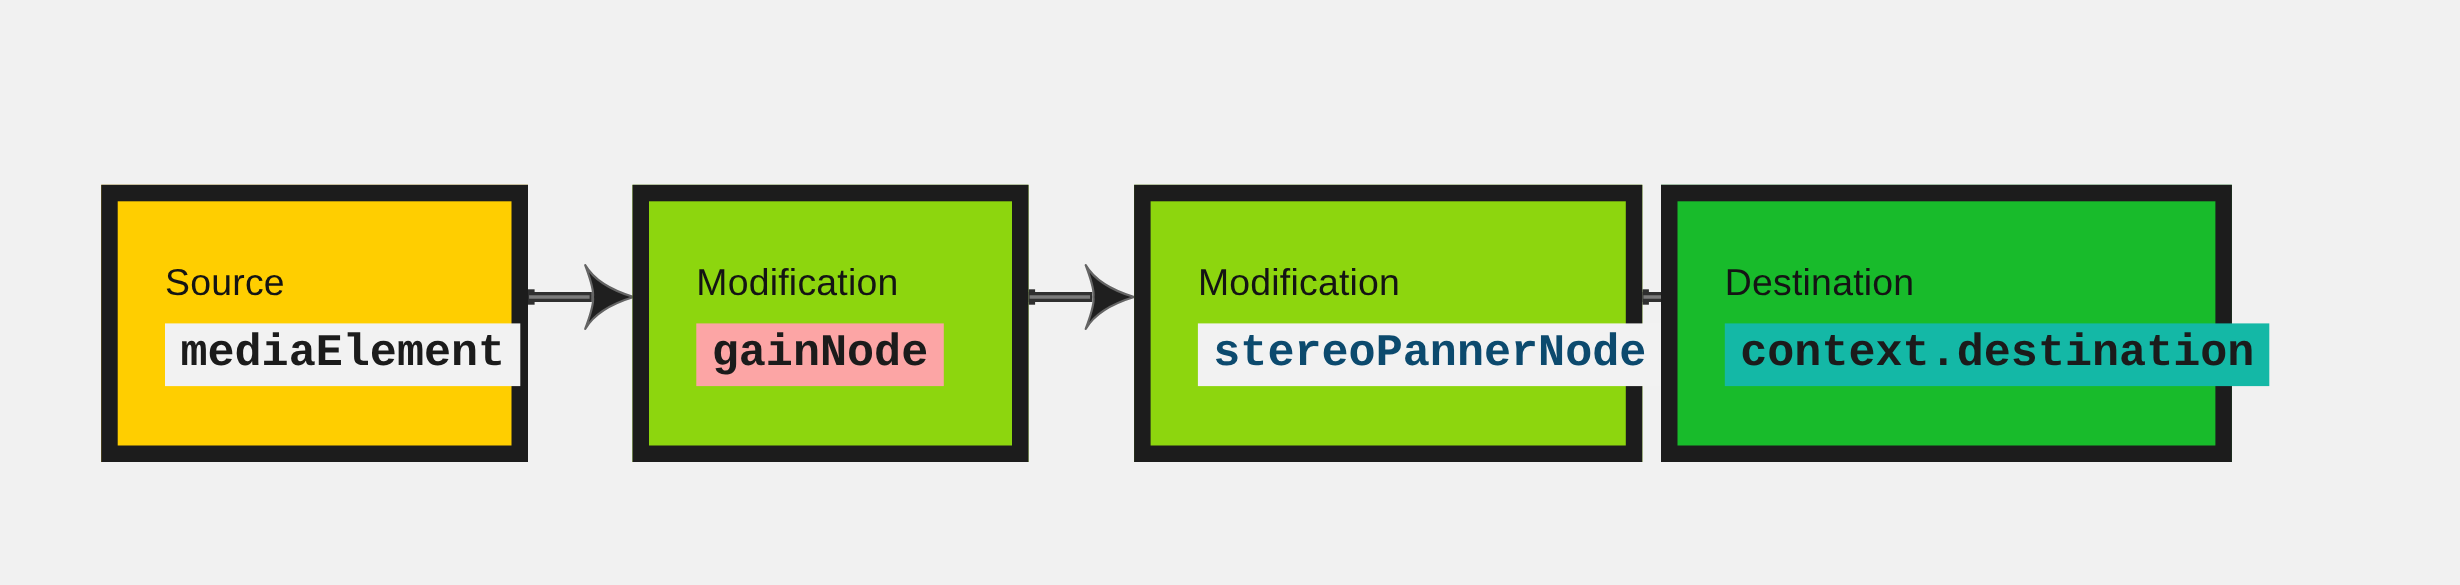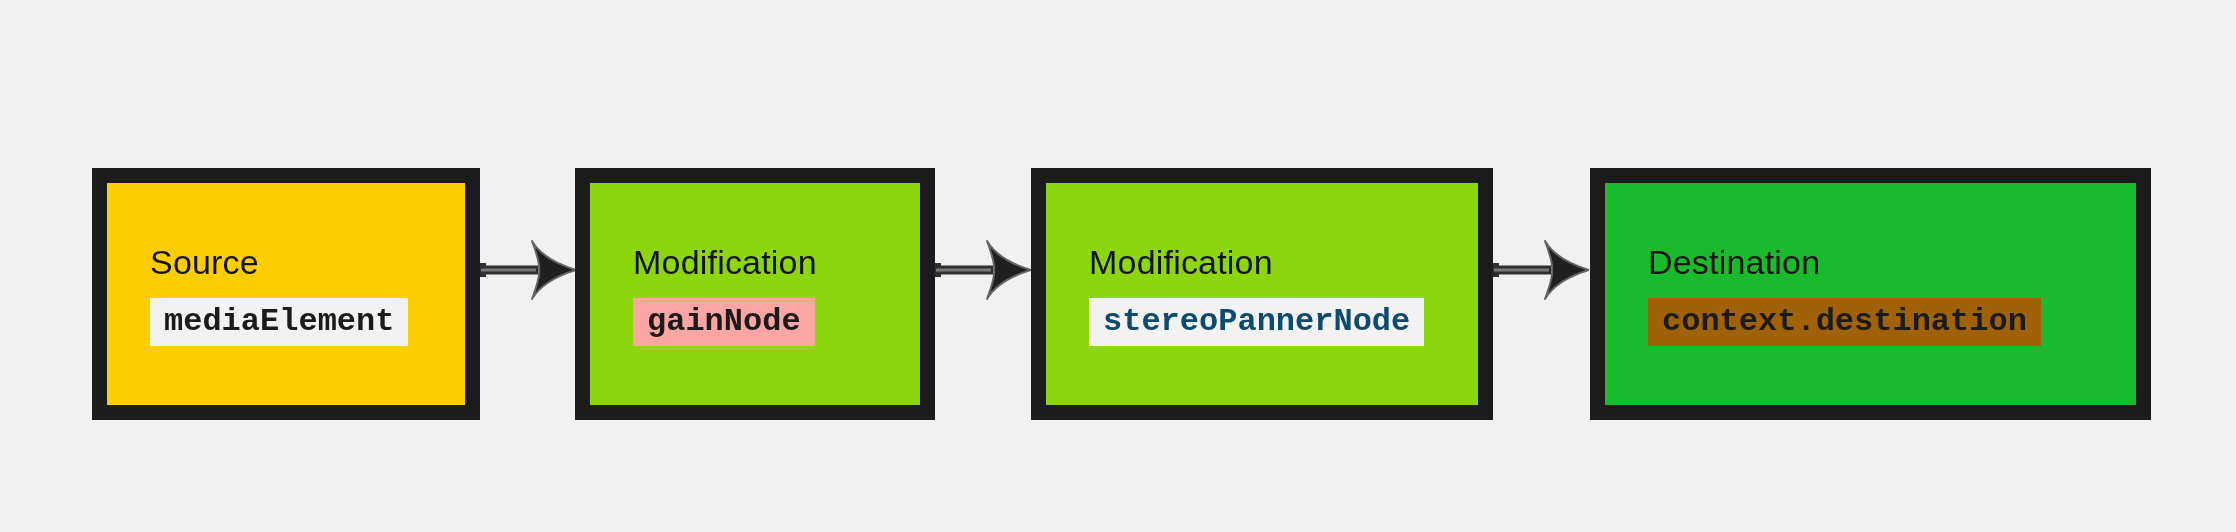--- a/index.html
+++ b/index.html
@@ -21,35 +21,35 @@
     display: flex;
     flex-direction: column;
     justify-content: center;
     align-items: flex-start;
     padding-left: 43px;
     margin-top: 24px;
   }
   .node-1 { left: 92px;   width: 388px; }
   .node-2 { left: 575px;  width: 360px; }
   .node-3 { left: 1031px; width: 462px; }
-  .node-4 { left: 1590px; width: 561px; }
+  .node-4 { left: 1510px; width: 519px; }
 
   .node-title {
     font-size: 34px;
     line-height: 1.2;
     font-weight: 400;
     letter-spacing: 0.2px;
   }
 
   .node-code {
     display: inline-block;
     margin-top: 16px;
     font-family: "Liberation Mono", monospace;
     font-weight: 700;
-    font-size: 32px;
+    font-size: 41px;
     line-height: 1;
     padding: 8px 14px;
     white-space: nowrap;
   }
 
   .arrow {
     position: absolute;
     top: 240px;
     width: 96px;
     height: 60px;
@@ -94,16 +94,16 @@
 
   <svg class="arrow arrow-3" viewBox="0 0 96 60" aria-hidden="true">
     <rect x="0" y="23" width="6" height="14" style="fill: rgb(47, 47, 47);"></rect>
     <line x1="0" y1="30" x2="58" y2="30" stroke-width="9" style="stroke: rgb(47, 47, 47);"></line>
     <line x1="1" y1="30" x2="56" y2="30" stroke-width="3" style="stroke: rgb(122, 122, 122);"></line>
     <path d="M96,30 C73,23 59,13 52,1 C58,17 60,25 59,30 C60,35 58,43 52,59 C59,47 73,37 96,30 Z" stroke-width="2" stroke-linejoin="round" style="fill: rgb(31, 31, 31); stroke: rgb(100, 100, 100);"></path>
   </svg>
 
   <div class="node node-4" style="background: rgb(24, 187, 43); border-color: rgb(28, 28, 28);">
     <div class="node-title" style="color: rgb(20, 20, 20);">Destination</div>
-    <code class="node-code" style="color: rgb(27, 27, 27); background: #a16207;">context.destination</code>
+    <code class="node-code" style="color: rgb(27, 27, 27); background: #14b8a6;">context.destination</code>
   </div>
 
 </div>
 
 </body></html>

